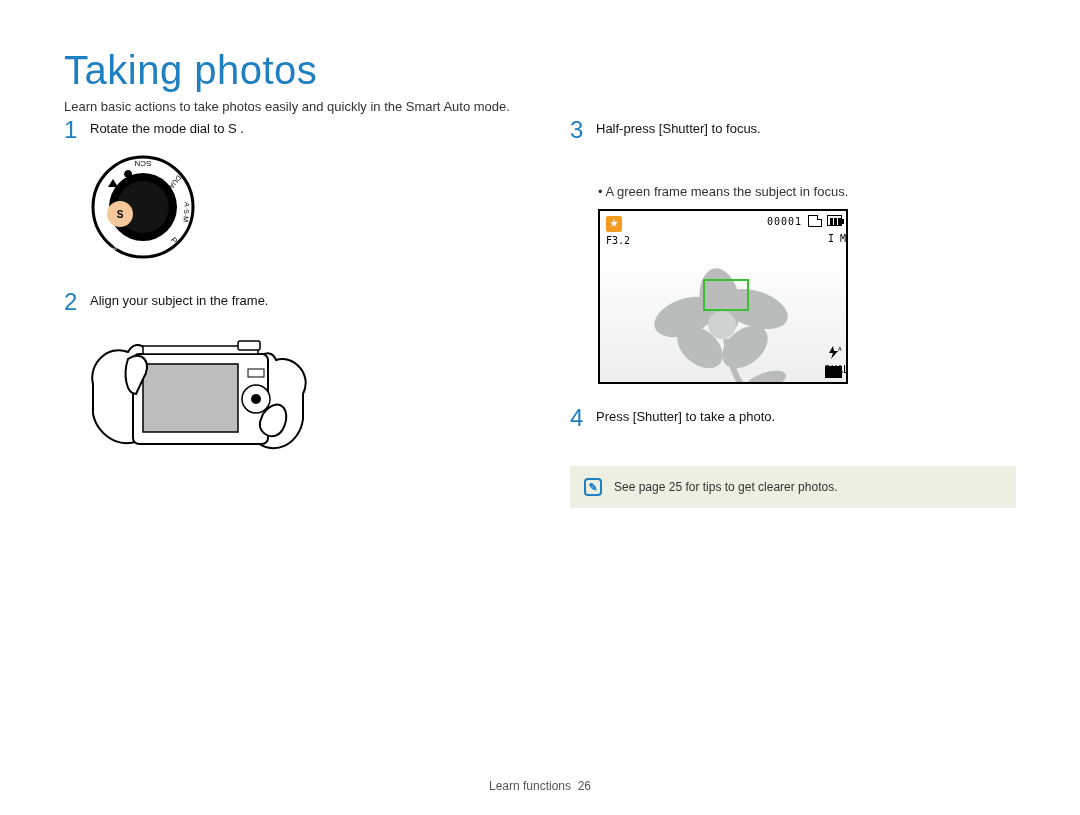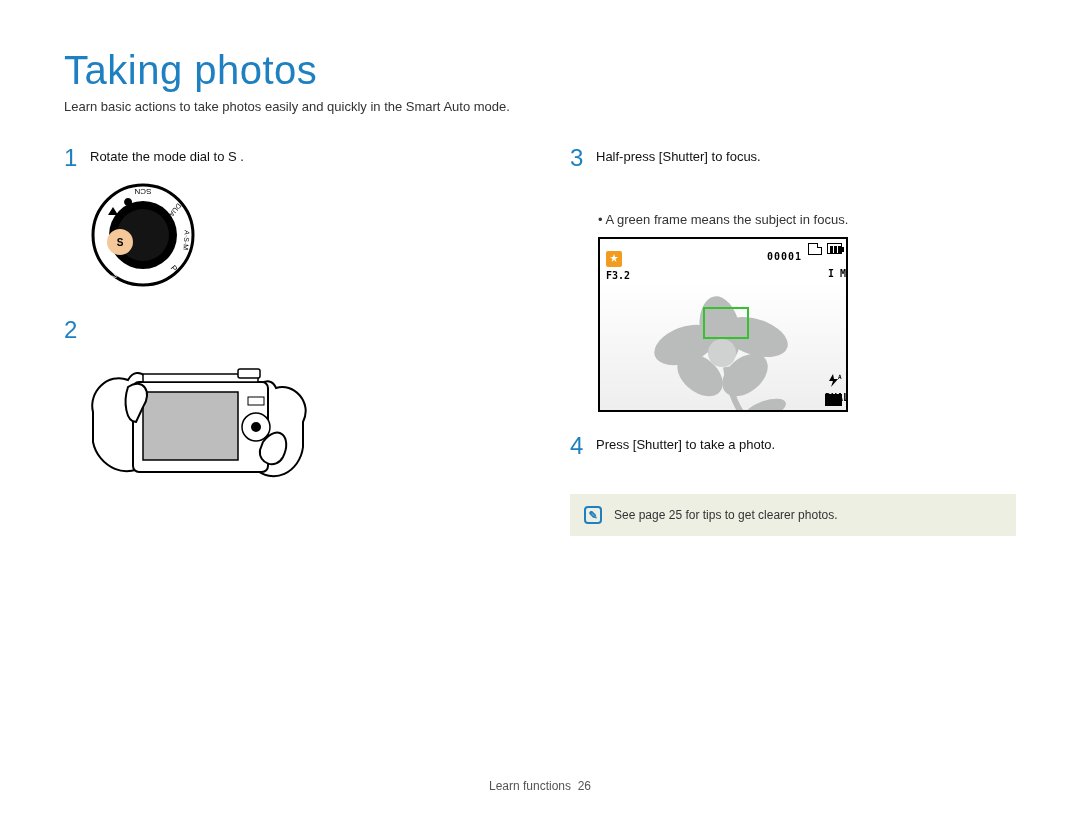--- a/index.html
+++ b/index.html
@@ -1,36 +1,36 @@
 <!DOCTYPE html>
 <html><head>
 <meta charset="utf-8">
 <style>
   * { box-sizing: border-box; margin: 0; padding: 0; }
   html, body { width: 1080px; height: 815px; background: #fff; font-family: Arial, Helvetica, sans-serif; color: #222; }
   .page { padding: 48px 64px 0 64px; position: relative; height: 100%; border-radius: 13px; }
   h1.title { color: #1f80c1; font-weight: 300; font-size: 40px; letter-spacing: 0.5px; margin-bottom: 6px; }
-  .intro { font-size: 13px; color: #333; font-weight: 300; margin-bottom: 32px; }
+  .intro { font-size: 13px; color: #333; font-weight: 300; margin-bottom: 4px; }
   .cols { display: flex; gap: 60px; }
   .col { flex: 1; }
   .step { display: flex; align-items: flex-start; margin-bottom: 10px; }
   .step-num { font-size: 24px; color: #1f80c1; font-weight: 300; width: 26px; line-height: 1; }
   .step-text { font-size: 13px; color: #111; padding-top: 3px; }
   .sub-bullet { margin-left: 28px; font-size: 13px; color: #333; margin-bottom: 10px; margin-top: 42px; }
   .sub-bullet::before { content: "• "; }
   .illus { margin: 8px 0 24px 24px; }
   .note-box { background: #edefe3; padding: 12px 14px; display: flex; align-items: center; gap: 12px; margin-top: 36px; }
   .note-icon { width: 18px; height: 18px; border: 2px solid #1f80c1; border-radius: 4px; color: #1f80c1; font-size: 11px; line-height: 14px; text-align: center; font-weight: bold; }
   .note-text { font-size: 12px; color: #333; }
   .footer { position: absolute; bottom: 22px; left: 0; width: 100%; text-align: center; font-size: 12px; color: #555; }
   
   .lcd { width: 250px; height: 175px; border: 2px solid #000; position: relative; margin: 10px 0 22px 28px; background: linear-gradient(180deg,#fff 0,#fff 25%,#eee 100%); overflow: hidden; }
   .lcd .flower { position:absolute; left:30px; top:36px; width:190px; height:150px; }
   .lcd .focusbox { position:absolute; left:103px; top:68px; width:46px; height:32px; border:2px solid #35c22e; }
-  .lcd .osd { position:absolute; font-size:10px; font-weight:bold; color:#000; font-family: monospace; margin-top: 7px; }
+  .lcd .osd { position:absolute; font-size:10px; font-weight:normal; color:#000; font-family: monospace; }
   .osd-top-left { left:6px; top:5px; width:16px; height:16px; background:#f19b1f; border-radius:2px; display:flex; align-items:center; justify-content:center;}
   .osd-top-left svg{width:12px;height:12px;}
   .osd-f { left:6px; top:24px; }
   .osd-count { right:44px; top:5px; letter-spacing:1px;}
   .osd-card { right:24px; top:4px; width:14px;height:12px;border:1px solid #000; position:absolute;}
   .osd-card::after{content:"";position:absolute;right:-1px;top:-1px;width:4px;height:4px;border-left:1px solid #000;border-bottom:1px solid #000;background:#fff;}
   .osd-batt { right:4px; top:4px; width:15px;height:11px;border:1px solid #000; position:absolute;}
   .osd-batt::before{content:"";position:absolute;left:2px;top:2px;width:3px;height:7px;background:#000;box-shadow:4px 0 #000,8px 0 #000;}
   .osd-batt::after{content:"";position:absolute;right:-3px;top:3px;width:2px;height:5px;background:#000;}
   .osd-size { right:0; top:22px; font-size:9px;}
@@ -69,20 +69,21 @@
           <text x="96" y="60" font-size="7" text-anchor="middle" fill="#000" transform="rotate(95 96 60)">A·S·M</text>
           <text x="84" y="90" font-size="8" text-anchor="middle" fill="#000" transform="rotate(50 84 90)">P</text>
           <text x="32" y="94" font-size="7" text-anchor="middle" fill="#fff" transform="rotate(-45 32 94)">AUTO</text>
           <path d="M20 35 l5 -8 l5 8 z" fill="#000"></path>
           <path d="M40 18 a4 4 0 1 0 0.1 0" fill="#000"></path>
         </svg>
       </div>
 
       <div class="step">
         <div class="step-num">2</div>
+        <div class="step-text">Align your subject in the frame.</div>
       </div>
 
       <div class="illus">
         <svg width="220" height="140" viewBox="0 0 220 140">
 
           <path d="M5 60 C 0 40, 20 20, 40 28 C 50 10, 70 30, 60 50 L60 110 C 40 130, 10 115, 5 90 Z" fill="#fff" stroke="#000" stroke-width="2"></path>
           <path d="M215 70 C 225 50, 205 30, 188 36 C 182 20, 160 35, 168 55 L165 115 C 185 135, 212 120, 215 95 Z" fill="#fff" stroke="#000" stroke-width="2"></path>
 
           <rect x="45" y="30" width="135" height="90" rx="6" fill="#fff" stroke="#000" stroke-width="2"></rect>
           <rect x="55" y="40" width="95" height="68" fill="#bdbdbd" stroke="#000" stroke-width="1.5"></rect>

